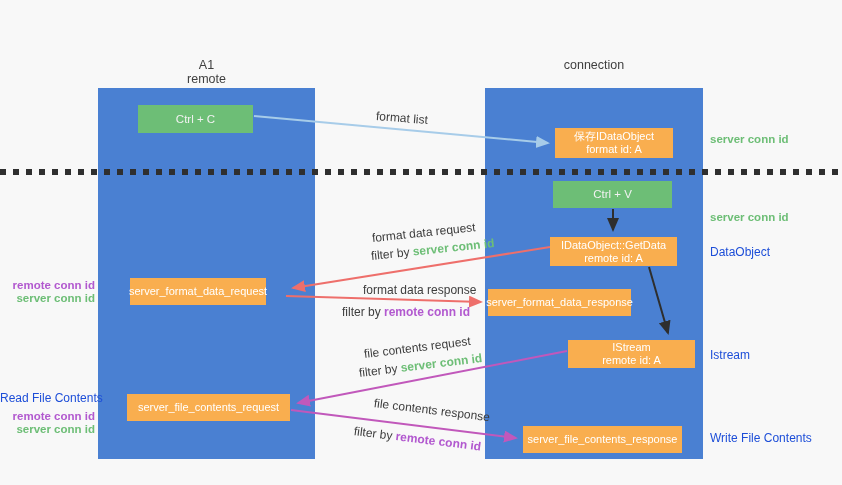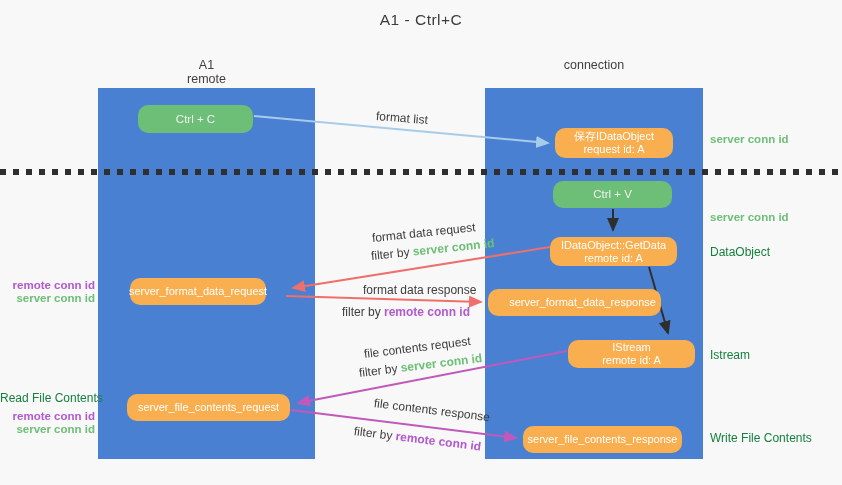--- a/index.html
+++ b/index.html
@@ -20,41 +20,40 @@
   .column{
     top:88px;height:371px;background:#4a80d2;
   }
   .divider{
     top:169px;left:0;width:842px;height:6px;z-index:5;
     background:repeating-linear-gradient(to right,#2f2f2f 0 6px,transparent 6px 13px);
   }
   svg.arrows{top:0;left:0;z-index:4;pointer-events:none;}
   .box{
     z-index:6;display:flex;align-items:center;justify-content:center;
-    text-align:center;white-space:pre-line;font-size:11px;line-height:13px;border-radius:10px;
+    text-align:center;white-space:pre-line;font-size:11px;line-height:13px;
   }
   .box.green{background:#6dbe76;color:#f2f2f2;font-size:11.5px;}
   .box.orange{background:#f9ae4f;color:#ffffff;}
   .lbl{z-index:7;white-space:nowrap;font-size:12px;color:#3d3d3d;}
   .lbl .green-part{color:#6dbe76;font-weight:bold;}
   .lbl .purple-part{color:#b259cf;font-weight:bold;}
   .side-green{color:#6dbe76;font-weight:bold;font-size:11.5px;white-space:nowrap;z-index:7;}
   .side-purple{color:#b259cf;font-weight:bold;font-size:11.5px;white-space:nowrap;z-index:7;}
-  .side-dark{color:#15803d;font-size:12px;white-space:nowrap;z-index:7;}
+  .side-dark{color:#1d4ed8;font-size:12px;white-space:nowrap;z-index:7;}
   .left-side{left:0;width:95px;text-align:right;}
   .r4{transform:rotate(4.5deg);transform-origin:left center;}
   .rm6{transform:rotate(-6deg);transform-origin:left center;}
   .rm7{transform:rotate(-7deg);transform-origin:left center;}
   .rp7{transform:rotate(7deg);transform-origin:left center;}
 </style>
 </head>
 <body>
 
 <div class="abs title">
-  <div>A1 - Ctrl+C</div>
 </div>
 
 <div class="abs col-header" style="left:98px;width:217px;">
   <div>A1</div>
   <div>remote</div>
 </div>
 <div class="abs col-header" style="left:485px;width:218px;">
   <div>connection</div>
 </div>
 
@@ -82,26 +81,26 @@
   <line x1="613" y1="209" x2="613" y2="230" stroke="#2e2e2e" stroke-width="2" marker-end="url(#m-black)"></line>
   <line x1="550" y1="247" x2="293" y2="288" stroke="#ee6f6b" stroke-width="2" marker-end="url(#m-red)"></line>
   <line x1="286" y1="296" x2="481" y2="302" stroke="#ee6f6b" stroke-width="2" marker-end="url(#m-red)"></line>
   <line x1="649" y1="267" x2="668" y2="333" stroke="#2e2e2e" stroke-width="2" marker-end="url(#m-black)"></line>
   <line x1="567" y1="351" x2="298" y2="403" stroke="#c158bb" stroke-width="2" marker-end="url(#m-magenta)"></line>
   <line x1="291" y1="410" x2="516" y2="438" stroke="#c158bb" stroke-width="2" marker-end="url(#m-magenta)"></line>
 </svg>
 
 <div class="abs box green" style="left:138px;top:105px;width:115px;height:28px;">Ctrl + C</div>
 <div class="abs box orange" style="left:555px;top:128px;width:118px;height:30px;">保存IDataObject
-request id: A</div>
+format id: A</div>
 <div class="abs box green" style="left:553px;top:181px;width:119px;height:27px;">Ctrl + V</div>
 <div class="abs box orange" style="left:550px;top:237px;width:127px;height:29px;">IDataObject::GetData
 remote id: A</div>
 <div class="abs box orange" style="left:130px;top:278px;width:136px;height:27px;">server_format_data_request</div>
-<div class="abs box orange" style="left:488px;top:289px;width:157px;height:27px;padding-left:16px;">server_format_data_response</div>
+<div class="abs box orange" style="left:488px;top:289px;width:143px;height:27px;">server_format_data_response</div>
 <div class="abs box orange" style="left:568px;top:340px;width:127px;height:28px;">IStream
 remote id: A</div>
 <div class="abs box orange" style="left:127px;top:394px;width:163px;height:27px;">server_file_contents_request</div>
 <div class="abs box orange" style="left:523px;top:426px;width:159px;height:27px;">server_file_contents_response</div>
 
 <div class="abs lbl r4" style="left:376px;top:109px;">format list</div>
 
 <div class="abs lbl rm6" style="left:372px;top:231px;">format data request</div>
 <div class="abs lbl rm6" style="left:371px;top:249px;">
   <span>filter by </span><span class="green-part">server conn id</span>

